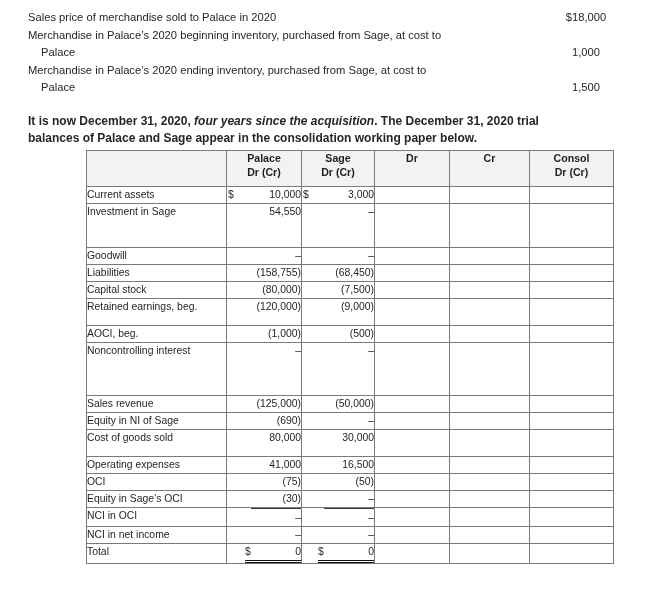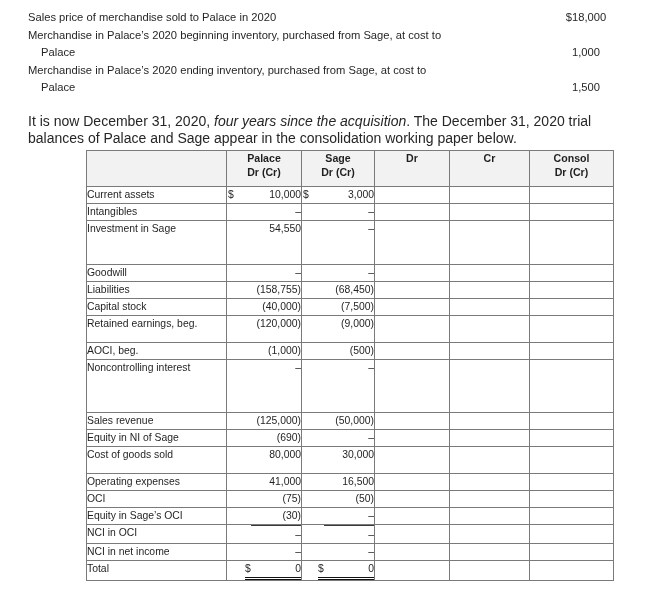--- a/index.html
+++ b/index.html
@@ -53,24 +53,25 @@
     text-align: center;
     white-space: nowrap;
   }
 
   
   .para {
     position: absolute;
     left: 28px;
     top: 113px;
     width: 585px;
-    font-size: 14px;
+    font-size: 12px;
     line-height: 17.4px;
     color: #262626;
     text-align: justify;
+    font-weight: bold;
   }
   .para .ital { font-style: italic; }
   .para .line2 { text-align: left; }
 
   
   .wp-wrap {
     position: absolute;
     left: 86px;
     top: 150px;
     width: 527px;
@@ -243,28 +244,20 @@
       </thead>
       <tbody id="wp-body">
           <tr>
             <td class="lbl">Current assets</td>
             <td class="num-dollar"><span class="dsym">$</span><span>10,000</span></td>
             <td class="num-dollar"><span class="dsym">$</span><span>3,000</span></td>
             <td class="num blank"></td>
             <td class="num blank"></td>
             <td class="num blank"></td>
           </tr>
-          <tr>
-            <td class="lbl">Intangibles</td>
-            <td class="num">–</td>
-            <td class="num">–</td>
-            <td class="num blank"></td>
-            <td class="num blank"></td>
-            <td class="num blank"></td>
-          </tr>
           <tr class="tall">
             <td class="lbl">Investment in Sage</td>
             <td class="num">54,550</td>
             <td class="num">–</td>
             <td class="num blank"></td>
             <td class="num blank"></td>
             <td class="num blank"></td>
           </tr>
           <tr>
             <td class="lbl">Goodwill</td>
@@ -277,21 +270,21 @@
           <tr>
             <td class="lbl">Liabilities</td>
             <td class="num">(158,755)</td>
             <td class="num">(68,450)</td>
             <td class="num blank"></td>
             <td class="num blank"></td>
             <td class="num blank"></td>
           </tr>
           <tr>
             <td class="lbl">Capital stock</td>
-            <td class="num">(40,000)</td>
+            <td class="num">(80,000)</td>
             <td class="num">(7,500)</td>
             <td class="num blank"></td>
             <td class="num blank"></td>
             <td class="num blank"></td>
           </tr>
           <tr class="tall-sm">
             <td class="lbl">Retained earnings, beg.</td>
             <td class="num">(120,000)</td>
             <td class="num">(9,000)</td>
             <td class="num blank"></td>

